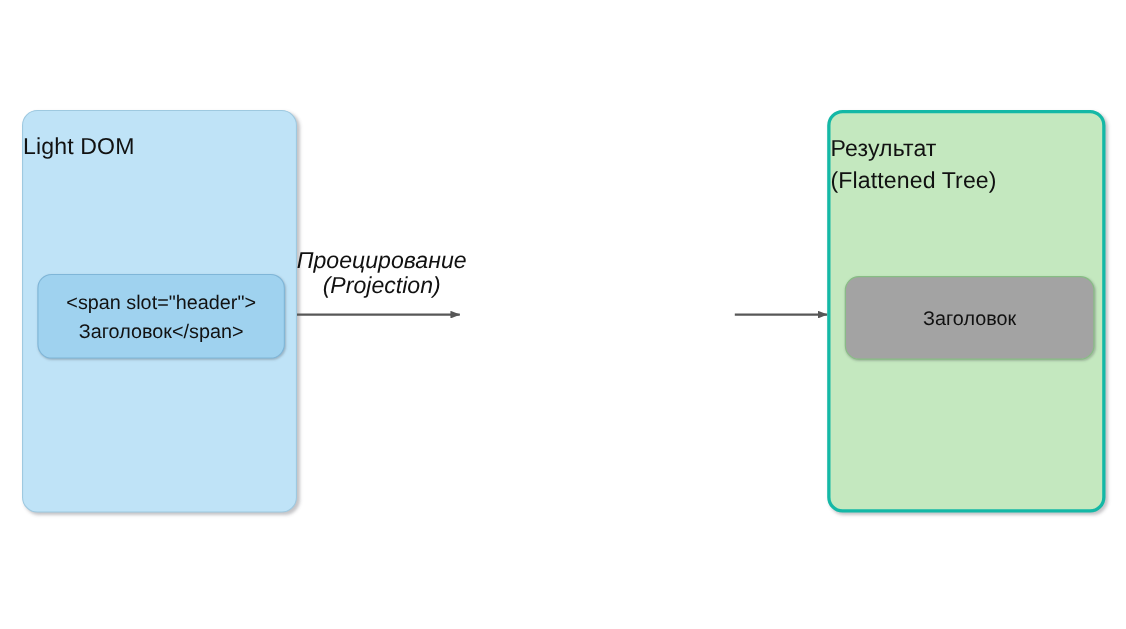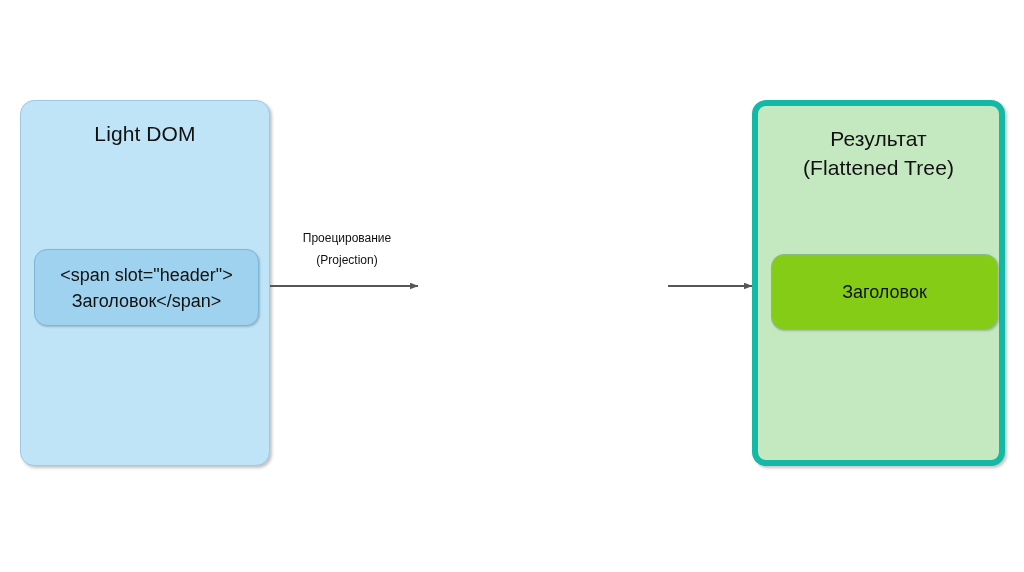--- a/index.html
+++ b/index.html
@@ -48,29 +48,29 @@
     background: #e7c9ef;
     border: 1px solid #c9a7d4;
   }
 
   #panel-result {
     left: 752px;
     top: 100px;
     width: 253px;
     height: 366px;
     background: #c4e8bf;
-    border: 6px solid #14b8a6;
+    border: 3px solid #14b8a6;
   }
 
   .panel-title {
     position: absolute;
     left: 0;
     right: 0;
     top: 18px;
-    text-align: center;
+    text-align: left;
     font-size: 21px;
     line-height: 29px;
     letter-spacing: 0.1px;
     white-space: pre-line;
     color: #111111;
   }
 
   
   .inner-box {
     position: absolute;
@@ -103,40 +103,41 @@
     height: 75px;
     background: #cfa3dd;
     border: 1px solid #b389c2;
   }
 
   #inner-result {
     left: 13px;
     top: 148px;
     width: 227px;
     height: 76px;
-    background: #84cc16;
+    background: #a3a3a3;
     border: 1px solid #87bd84;
   }
 
   
   .arrow-svg {
     position: absolute;
     overflow: visible;
   }
 
   #arrow-projection-svg { left: 270px; top: 272px; width: 152px; height: 30px; }
   #arrow-flatten-svg    { left: 668px; top: 272px; width: 88px;  height: 30px; }
 
   .arrow-label {
     position: absolute;
     text-align: center;
-    font-size: 12px;
+    font-size: 21px;
     line-height: 22px;
     white-space: pre-line;
     color: #111111;
+    font-style: italic;
   }
 
   #label-projection {
     left: 268px;
     top: 227px;
     width: 158px;
   }
 </style>
 </head>
 <body>

